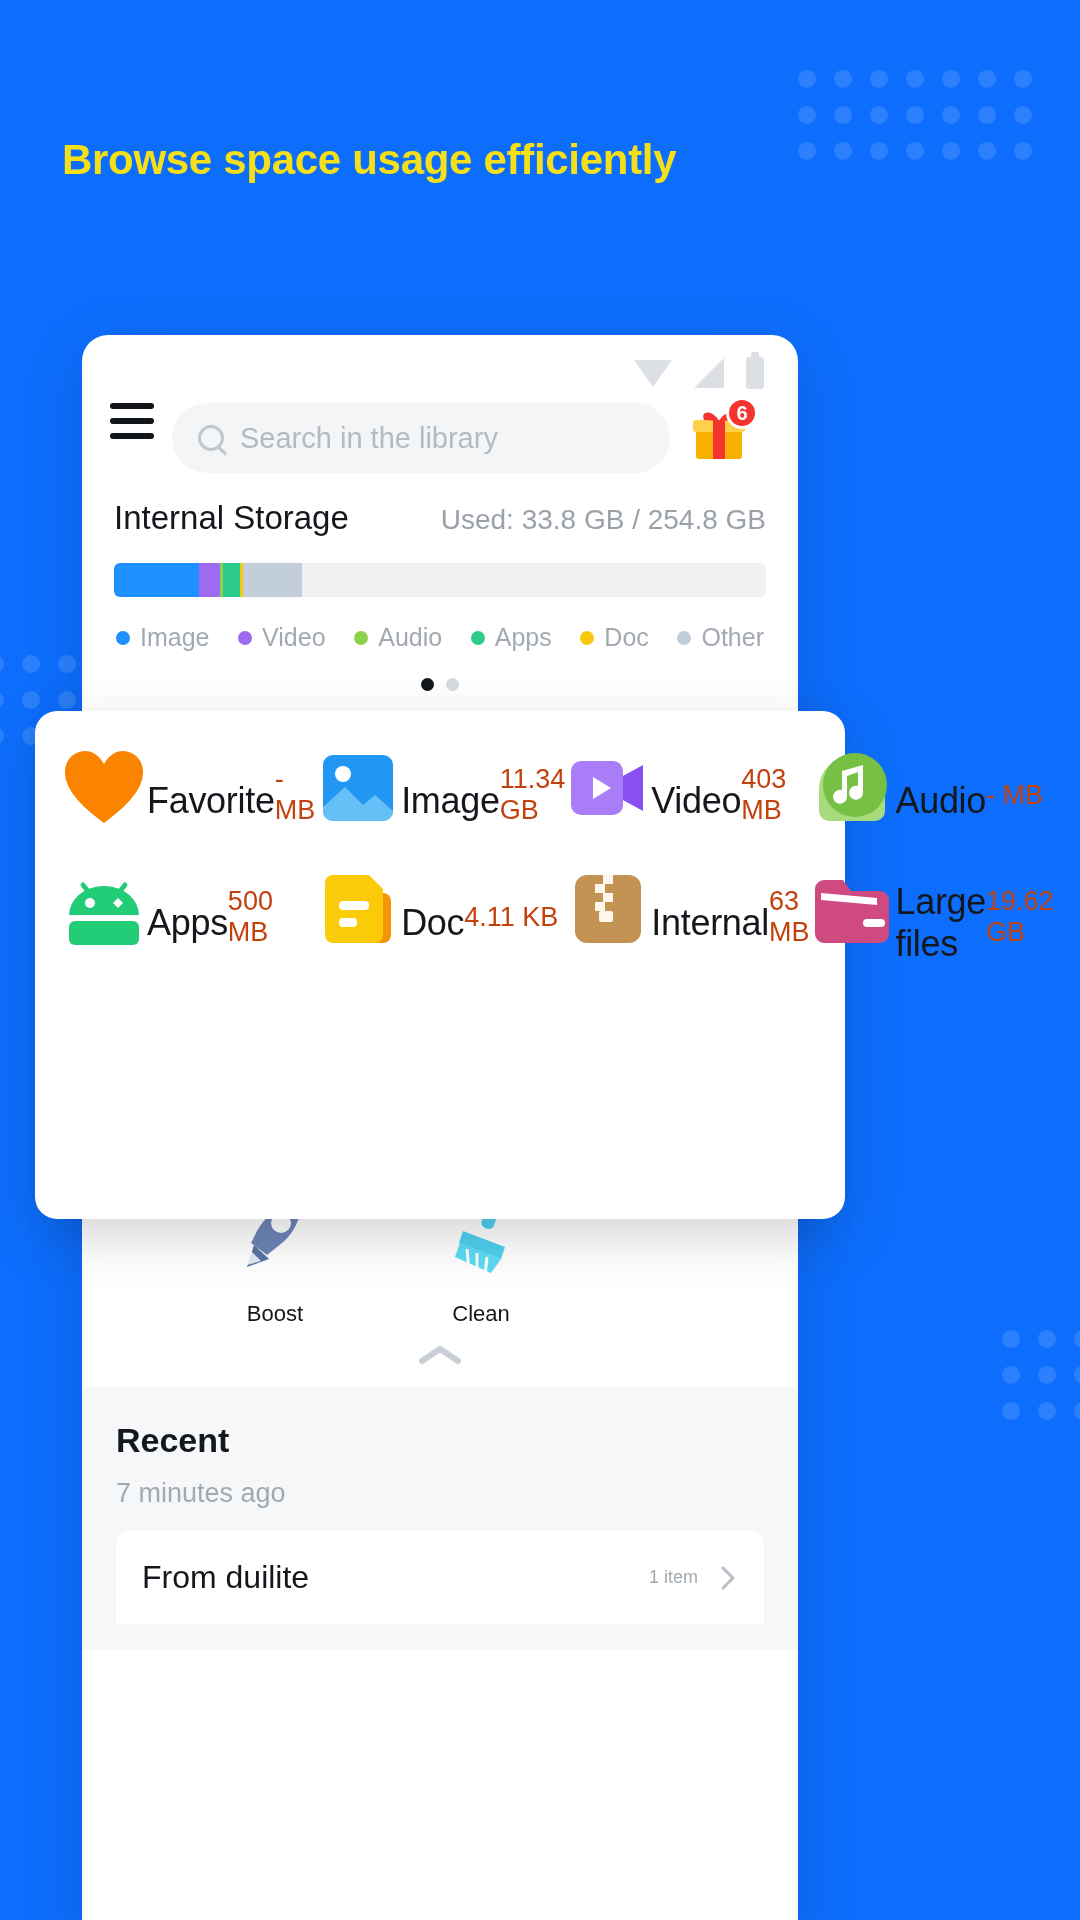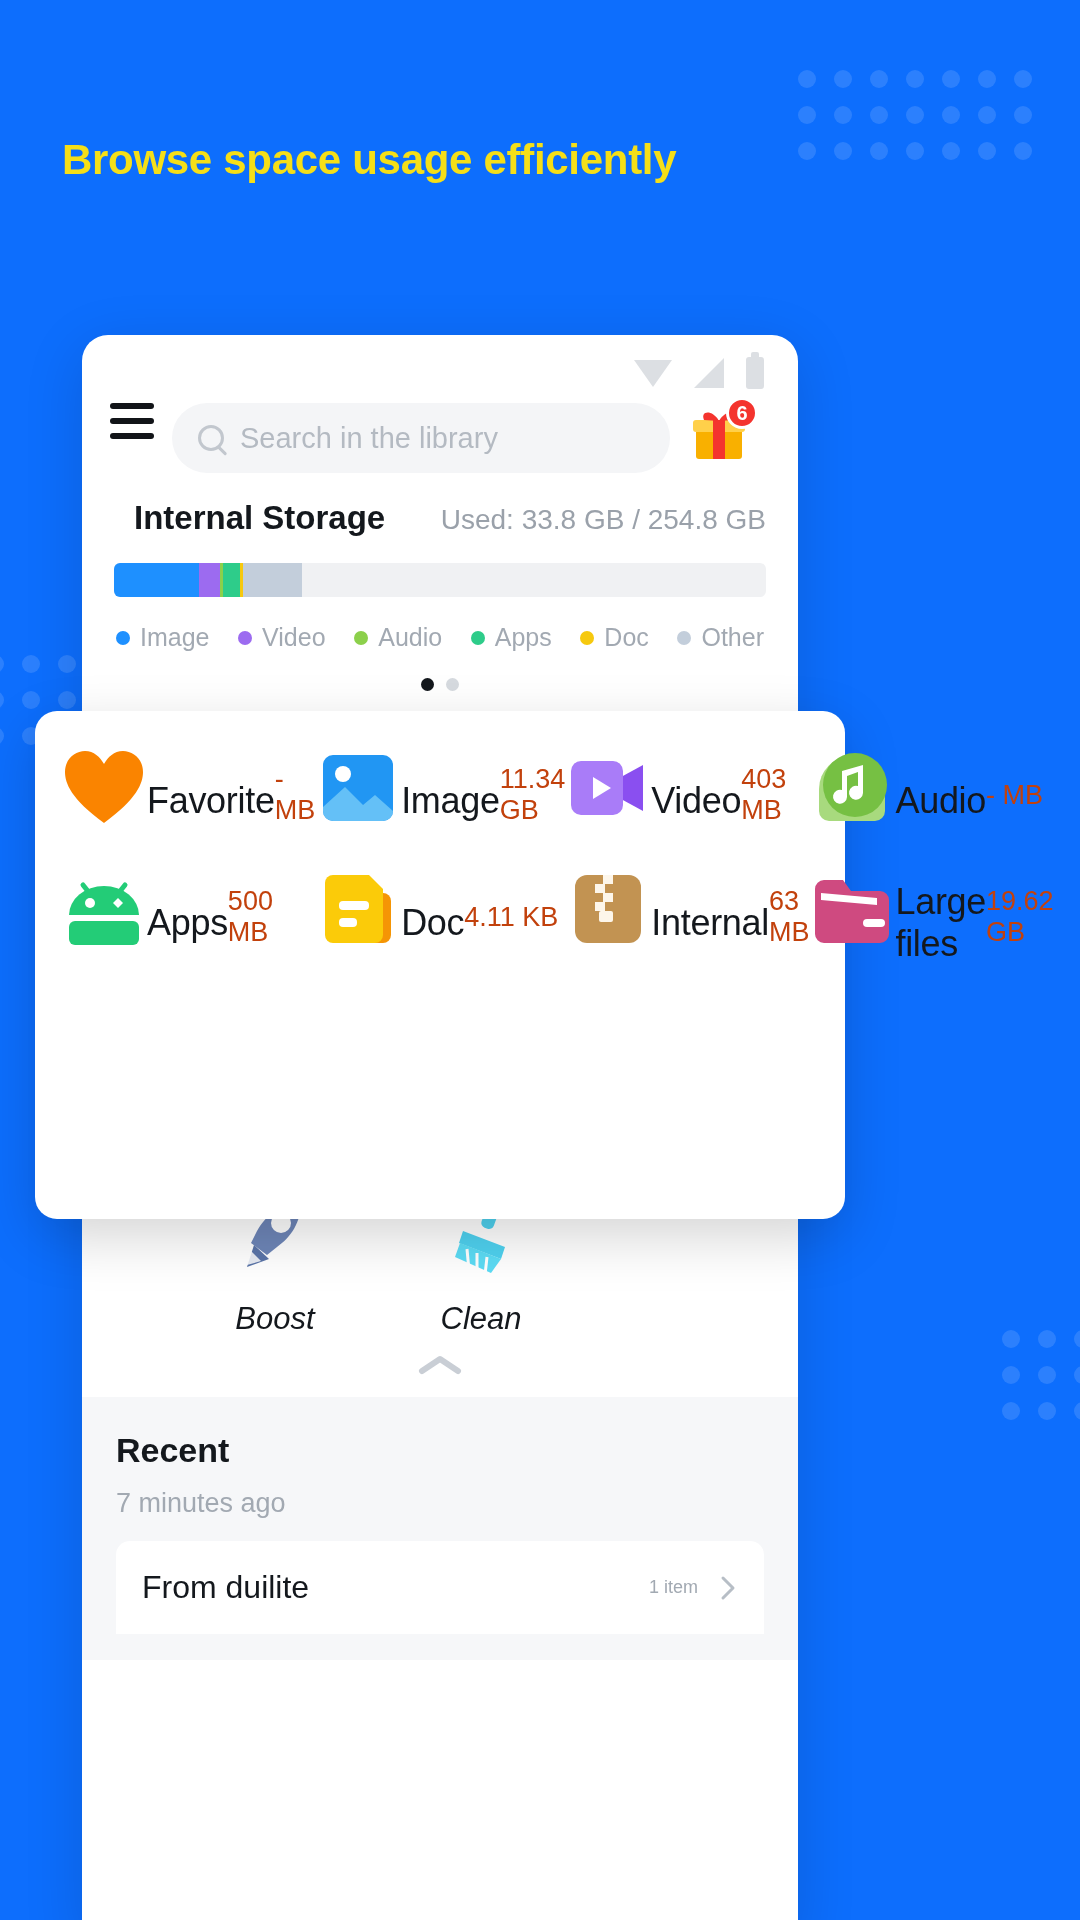--- a/index.html
+++ b/index.html
@@ -76,36 +76,36 @@
   .badge {
     position: absolute; top: -6px; right: -8px; min-width: 32px; height: 32px;
     background: #f4342e; color: #fff; border-radius: 16px;
     font-size: 20px; font-weight: 700; display: flex; align-items: center; justify-content: center;
     border: 3px solid #fff; padding: 0 4px;
   }
 
   
   .storage { padding: 26px 32px 0 32px; }
   .storage-head { display: flex; align-items: baseline; justify-content: space-between; }
-  .storage-title { font-size: 33px; font-weight: 700; color: #14181d; margin-left: 20px; }
+  .storage-title { font-size: 33px; font-weight: 400; color: #14181d; }
   .storage-used { font-size: 28px; color: #9aa1aa; }
   .bar { margin-top: 26px; height: 34px; background: #f0f1f3; border-radius: 6px; display: flex; overflow: hidden; }
   .bar i { display: block; height: 100%; }
   .legend { margin-top: 26px; display: flex; align-items: center; justify-content: space-between; padding: 0 2px; }
   .legend .lg { display: flex; align-items: center; gap: 10px; }
   .legend .dot { width: 14px; height: 14px; border-radius: 50%; display:block; }
   .legend .lb { font-size: 25px; color: #a2a9b2; }
   .pager { margin-top: 26px; display: flex; justify-content: center; gap: 12px; }
   .pager b { width: 13px; height: 13px; border-radius: 50%; background: #d6dadf; display:block; }
   .pager b.on { background: #14181d; }
 
   
   .tools { display: flex; gap: 56px; padding: 24px 0 0 118px; }
   .tool { width: 150px; text-align: center; }
-  .tool .lab { font-size: 31px; color: #14181d; margin-top: 16px; font-style: italic; }
+  .tool .lab { font-size: 22px; color: #14181d; margin-top: 16px; }
   .chev { display:flex; justify-content:center; padding: 14px 0 18px; }
   .chev svg { display:block; }
   .recent { background: #f6f7f9; padding: 34px 34px 26px 34px; }
   .recent h3 { font-size: 34px; font-weight: 700; color: #14181d; }
   .recent .ago { font-size: 27px; color: #a2a9b2; margin-top: 18px; }
   .recent-card {
     margin: 22px 0 0 0; background: #fff; border-radius: 14px 14px 0 0;
     padding: 28px 26px; display:flex; align-items:center; justify-content:space-between;text-align:right;
   }
   .recent-card .nm { font-size: 32px; color: #14181d; }

